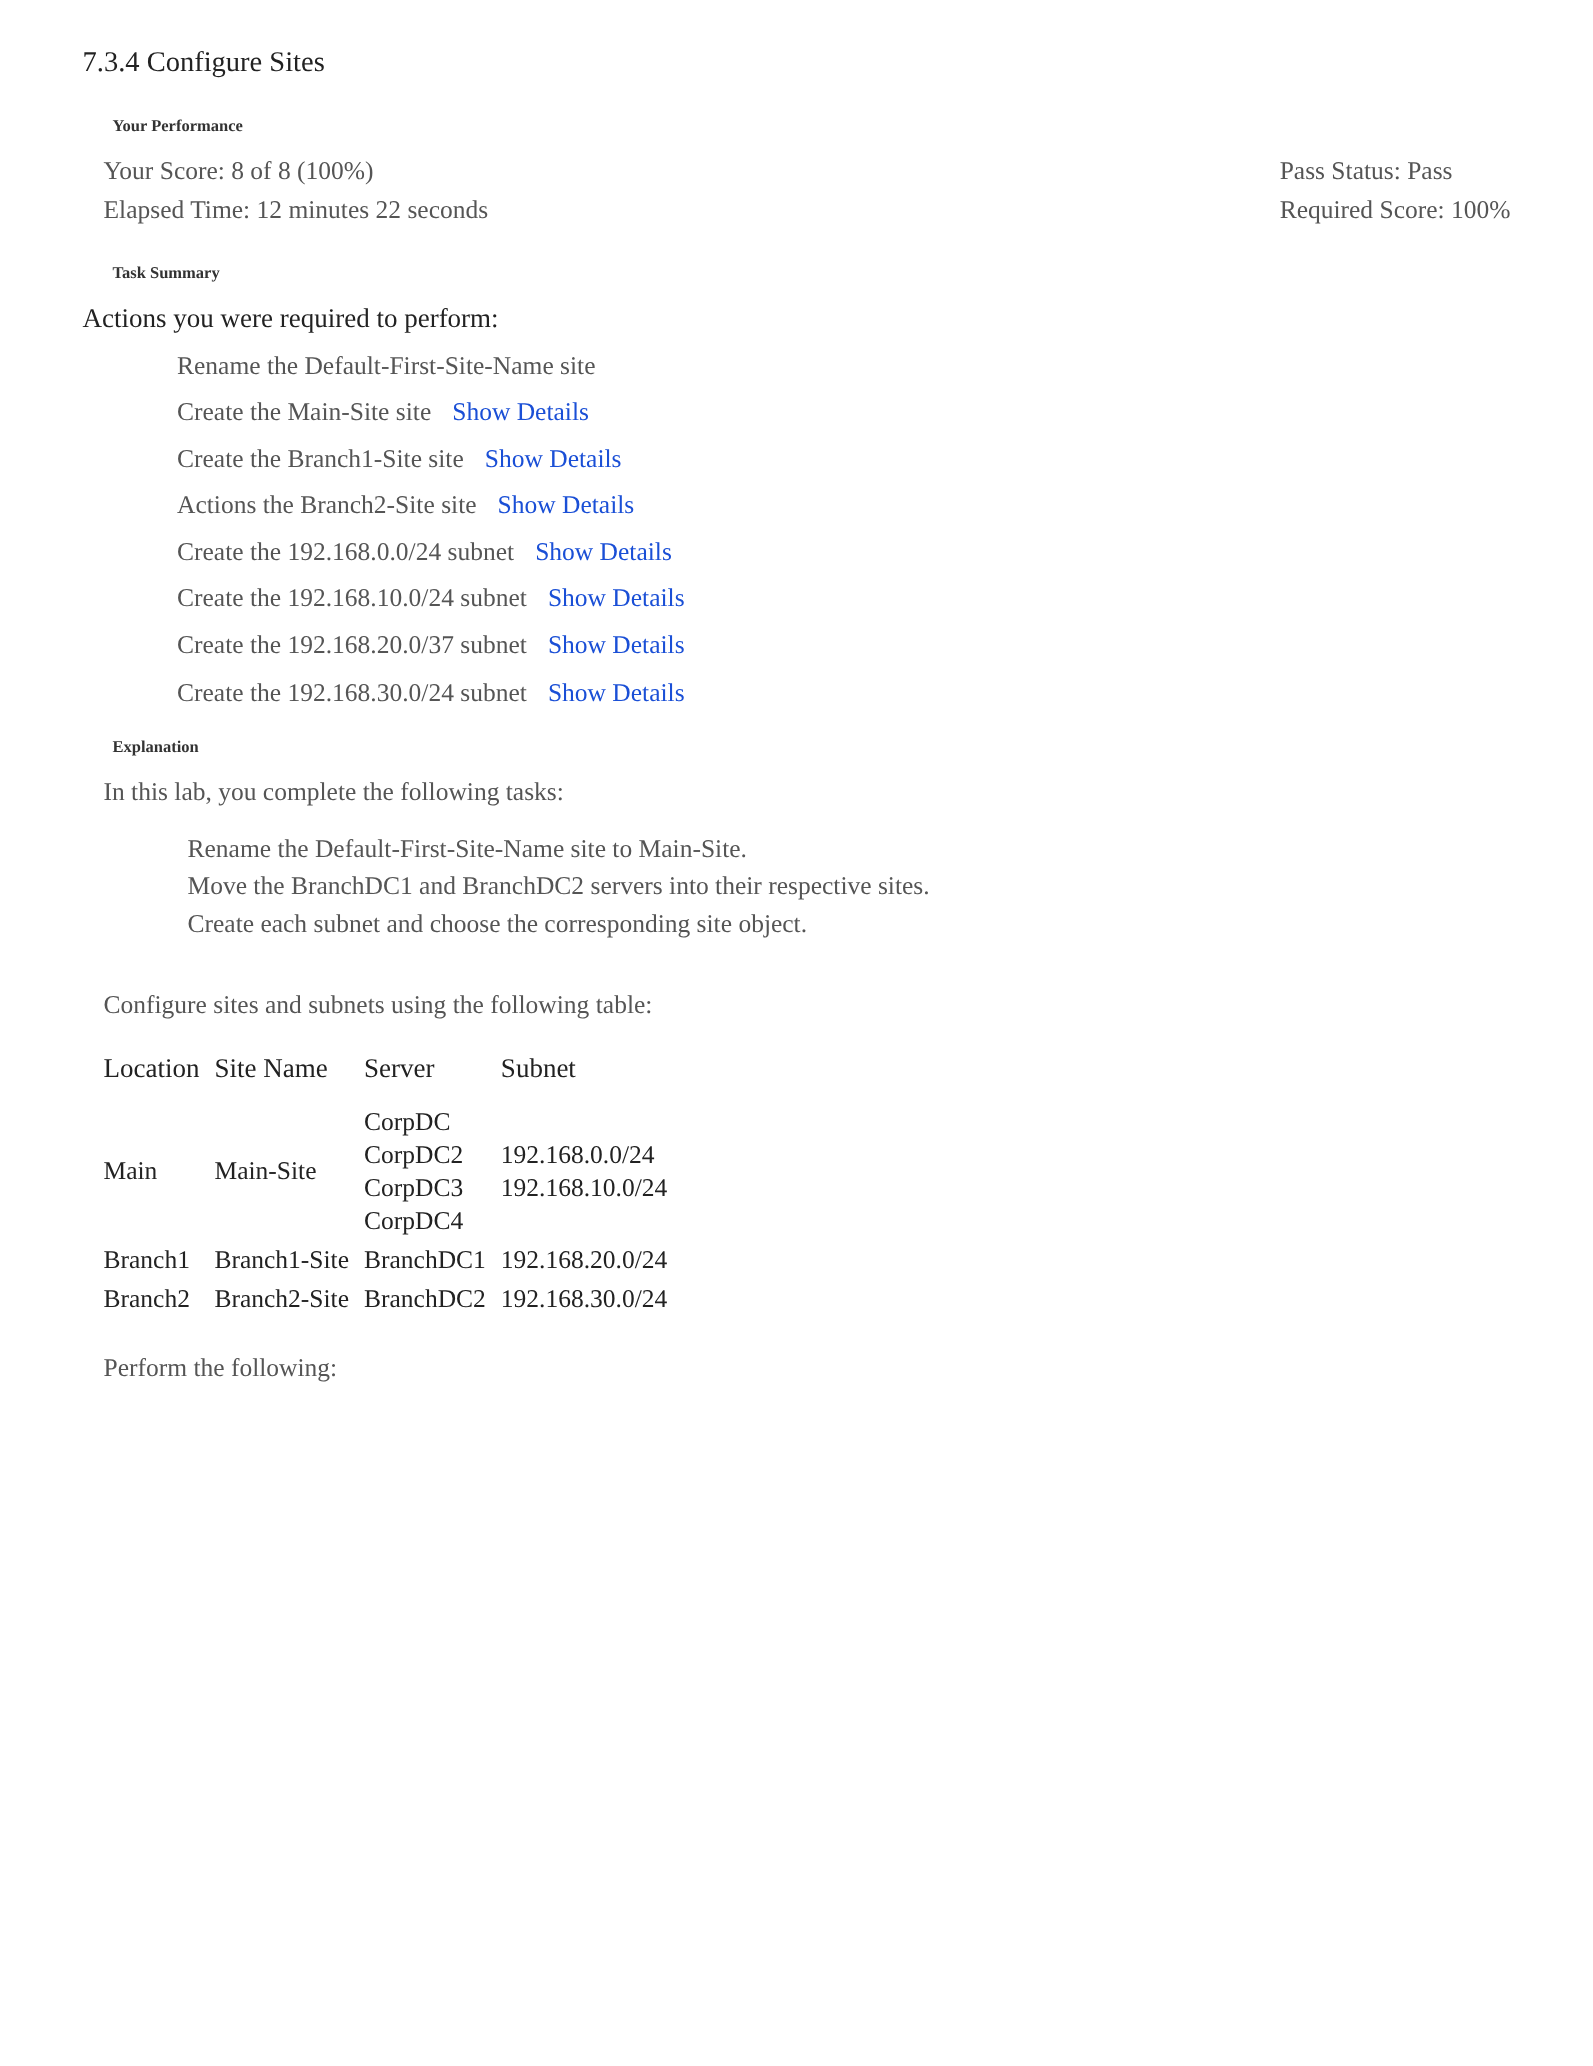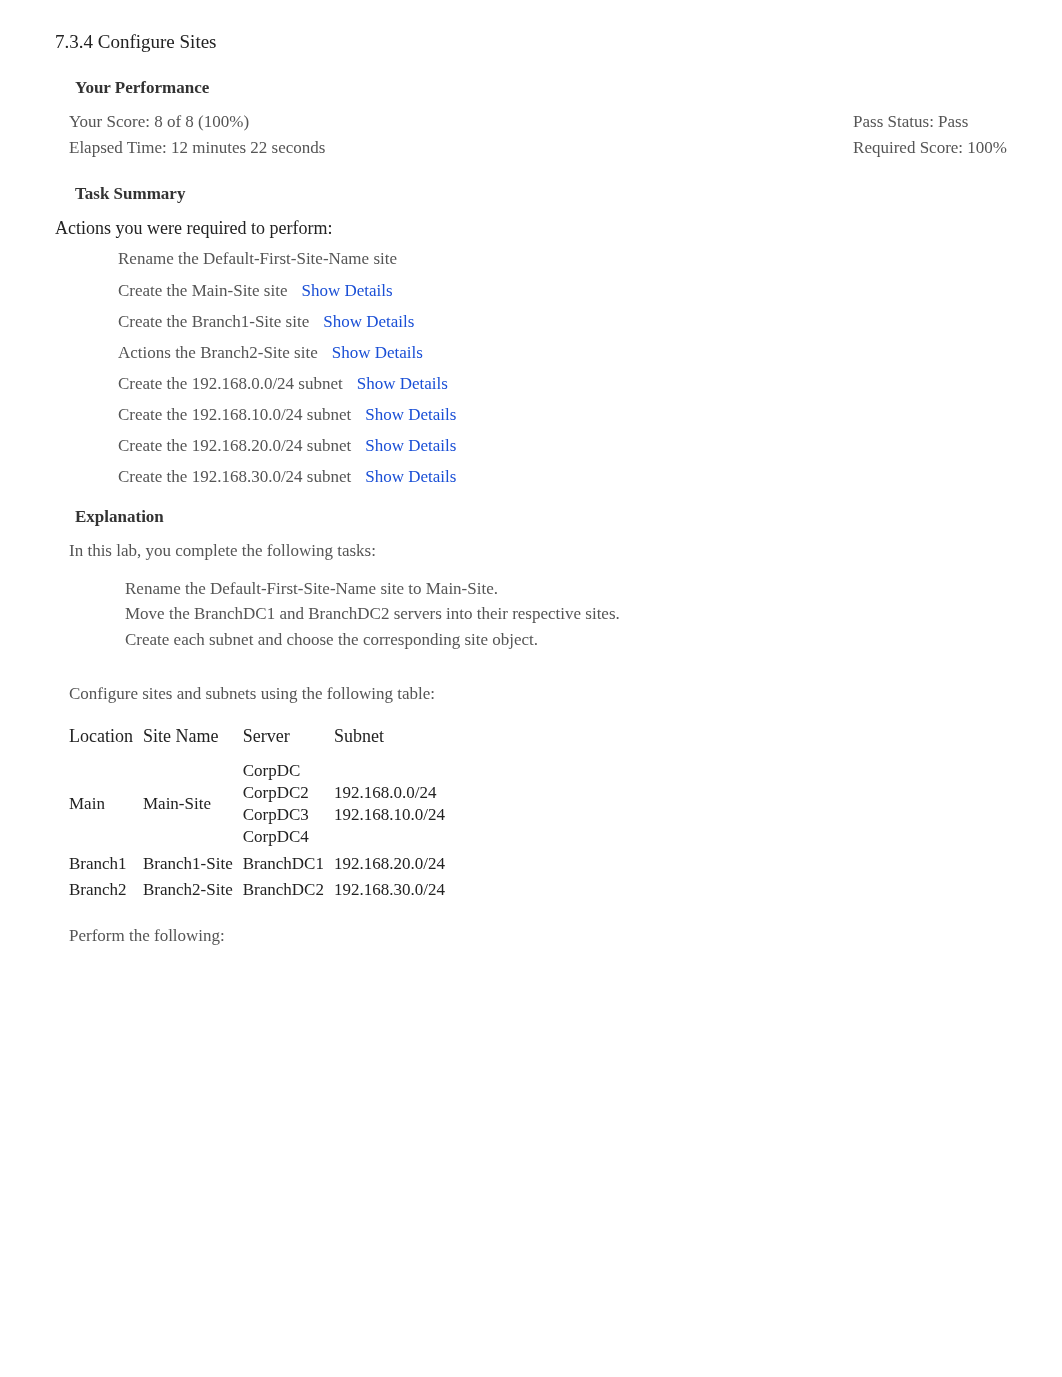--- a/index.html
+++ b/index.html
@@ -17,21 +17,21 @@
       line-height: 1.3;
     }
     .page-title {
       color: #222;
       font-size: 19px;
       margin-bottom: 22px;
     }
     .section-heading {
       font-weight: bold;
       color: #333;
-      font-size: 17px;
+      font-size: 11px;
       margin-left: 20px;
       margin-bottom: 12px;
     }
     .score-block {
       display: flex;
       justify-content: space-between;
       margin-bottom: 20px;
       padding-left: 14px;
       padding-right: 0;
     }
@@ -122,21 +122,21 @@
 <div class="section-heading">Task Summary</div>
 <div class="actions-intro">Actions you were required to perform:</div>
 
 <ul class="task-list" id="task-list">
     <li><span>Rename the Default-First-Site-Name site</span></li>
     <li><span>Create the Main-Site site</span><span class="link">Show Details</span></li>
     <li><span>Create the Branch1-Site site</span><span class="link">Show Details</span></li>
     <li><span>Actions the Branch2-Site site</span><span class="link">Show Details</span></li>
     <li><span>Create the 192.168.0.0/24 subnet</span><span class="link">Show Details</span></li>
     <li><span>Create the 192.168.10.0/24 subnet</span><span class="link">Show Details</span></li>
-    <li><span>Create the 192.168.20.0/24 subnet</span><span class="link">Show Details</span></li>
+    <li><span>Create the 192.168.20.0/37 subnet</span><span class="link">Show Details</span></li>
     <li><span>Create the 192.168.30.0/24 subnet</span><span class="link">Show Details</span></li>
   </ul>
 
 <div class="section-heading">Explanation</div>
 
 <div class="explanation-text">In this lab, you complete the following tasks:</div>
 
 <div class="bullet-block" id="bullet-block">
     <div>Rename the Default-First-Site-Name site to Main-Site.</div>
     <div>Move the BranchDC1 and BranchDC2 servers into their respective sites.</div>

